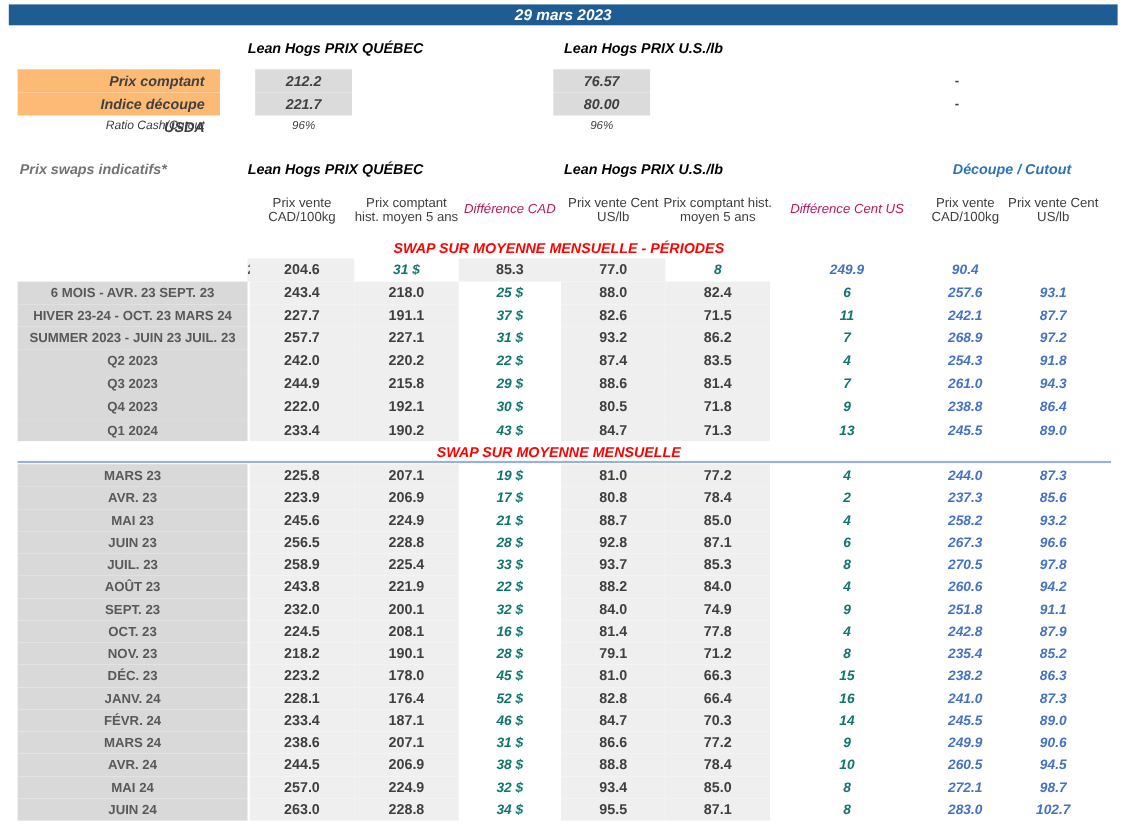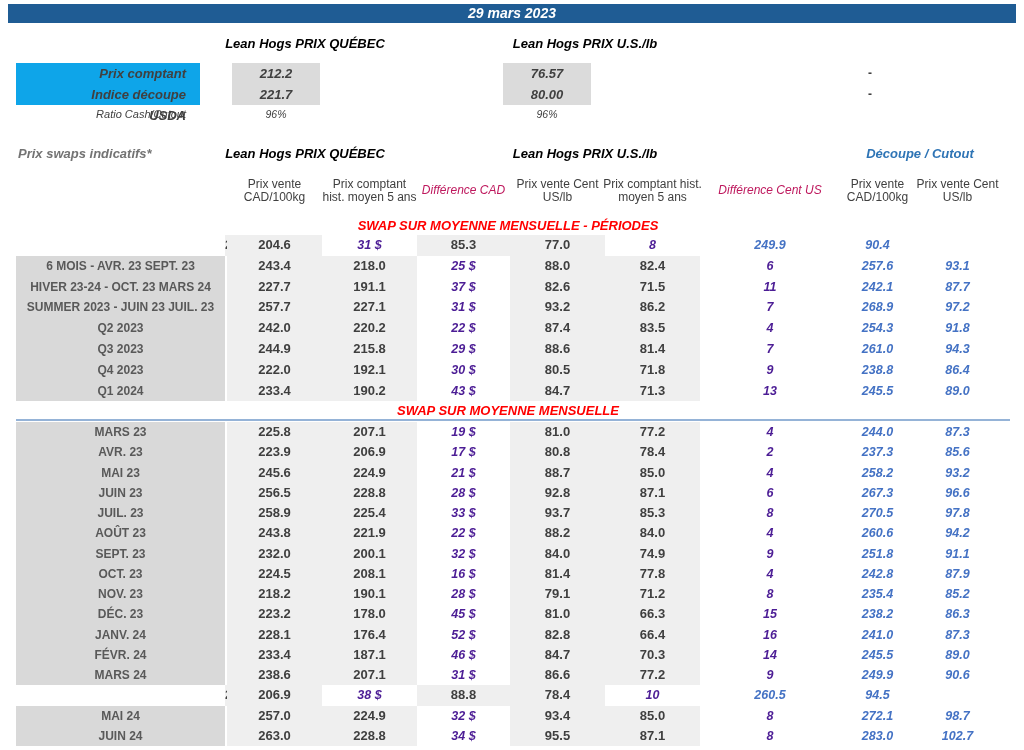--- a/index.html
+++ b/index.html
@@ -13,21 +13,21 @@
 
   
   .ghead{position:absolute;width:160px;height:16px;font-size:13px;font-weight:bold;
          font-style:italic;color:#000000;text-align:center;line-height:16px;white-space:nowrap;}
   .ghead.blue{color:#2E74B5;}
   .red-title{position:absolute;font-size:13px;font-weight:bold;font-style:italic;color:#737373;
              white-space:nowrap;}
 
   
   .spot-row{position:absolute;left:0;width:1024px;}
-  .spot-label{position:absolute;left:16px;width:184px;background:#0ea5e9;font-weight:bold;
+  .spot-label{position:absolute;left:16px;width:184px;background:#fdba74;font-weight:bold;
               font-style:italic;font-size:13px;text-align:right;padding-right:14px;box-sizing:border-box;}
   .spot-val{position:absolute;width:88px;background:#DBDBDB;font-weight:bold;font-style:italic;
             font-size:13px;text-align:center;}
   .spot-val.q{left:232px;} .spot-val.u{left:503px;}
   .spot-dash{position:absolute;left:840px;width:60px;text-align:center;font-weight:bold;font-size:12px;color:#404040;}
   .ratio .spot-label{background:transparent;font-weight:normal;font-size:11px;}
   .ratio .spot-val{background:transparent;font-weight:normal;font-size:10.5px;}
 
   
   .grid{display:grid;grid-template-columns:209px 2px 95px 95px 93px 95px 95px 140px 75px 85px;}
@@ -38,21 +38,21 @@
   .hcell.green{color:#be185d;font-style:italic;}
 
   .sec-title{position:absolute;left:16px;width:984px;text-align:center;font-size:13px;
              font-weight:bold;font-style:italic;color:#FF0000;}
 
   .rows{position:absolute;left:16px;width:984px;}
   .trow{height:var(--rh);line-height:var(--rh);}
   .trow>div{text-align:center;overflow:visible;white-space:nowrap;}
   .c-label{background:#D9D9D9;color:#595959;font-weight:bold;font-size:12px;}
   .c-num{background:#EFEFEF;color:#3F3F3F;font-weight:bold;font-size:13px;}
-  .c-diff{color:#4c1d95;font-weight:bold;font-style:italic;font-size:12.5px;}
+  .c-diff{color:#0f766e;font-weight:bold;font-style:italic;font-size:12.5px;}
   .c-blue{color:#4472C4;font-weight:bold;font-style:italic;font-size:12.5px;}
 
   .divider{position:absolute;left:16px;top:419px;width:994px;height:2px;background:#95B3D7;}
 </style>
 </head>
 <body>
 
 <div class="page">
 
   <div class="titlebar">29 mars 2023</div>
@@ -348,20 +348,21 @@
         <div class="c-num">238.6</div>
         <div class="c-num">207.1</div>
         <div class="c-diff">31 $</div>
         <div class="c-num">86.6</div>
         <div class="c-num">77.2</div>
         <div class="c-diff">9</div>
         <div class="c-blue">249.9</div>
         <div class="c-blue">90.6</div>
       </div>
       <div class="trow grid">
+        <div class="c-label">AVR. 24</div>
         <div class="c-sp"></div>
         <div class="c-num">244.5</div>
         <div class="c-num">206.9</div>
         <div class="c-diff">38 $</div>
         <div class="c-num">88.8</div>
         <div class="c-num">78.4</div>
         <div class="c-diff">10</div>
         <div class="c-blue">260.5</div>
         <div class="c-blue">94.5</div>
       </div>

